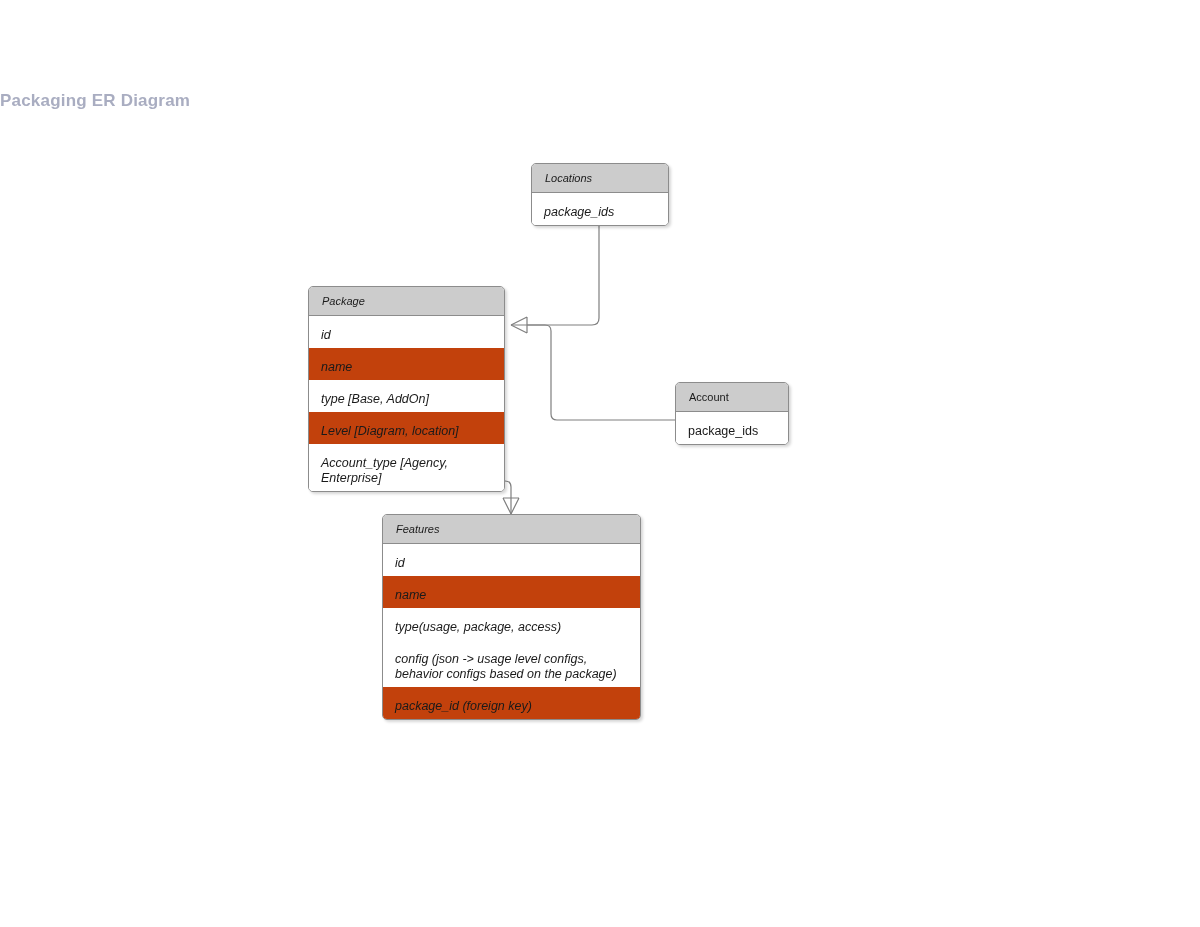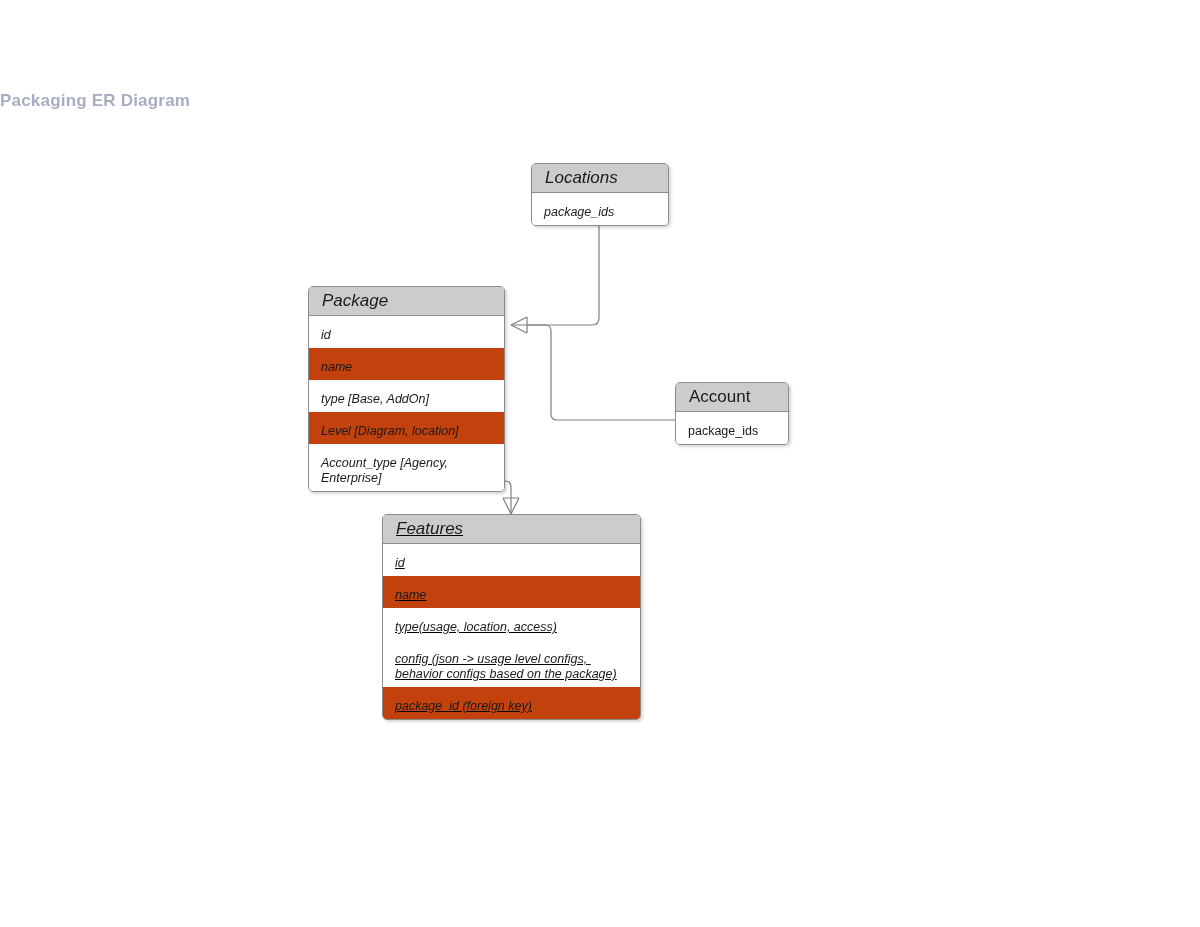--- a/index.html
+++ b/index.html
@@ -57,21 +57,21 @@
     border-radius: 5px;
     background: #ffffff;
     box-shadow: 2px 2px 3px rgba(0, 0, 0, 0.16);
     overflow: hidden;
   }
   .entity-header {
     box-sizing: border-box;
     background: #cccccc;
     border-bottom: 1px solid #8c8c8c;
     color: #1a1a1a;
-    font-size: 17px;
+    font-size: 11px;
     font-style: italic;
     line-height: 14px;
     padding: 7px 0 7px 13px;
     white-space: pre;
   }
   .entity-row {
     box-sizing: border-box;
     background: #ffffff;
     color: #1a1a1a;
     font-size: 12.5px;
@@ -85,21 +85,21 @@
   }
   .entity.plain .entity-header,
   .entity.plain .entity-row {
     font-style: normal;
   }
 
   
   #entity-locations { left: 531px; top: 163px; width: 138px; }
   #entity-package   { left: 308px; top: 286px; width: 197px; }
   #entity-account   { left: 675px; top: 382px; width: 114px; }
-  #entity-features  { left: 382px; top: 514px; width: 259px; text-decoration: underline; }
+  #entity-features  { left: 382px; top: 514px; width: 259px; }
 </style>
 </head>
 <body>
 
 <div id="canvas">
 
   <div class="diagram-title">Packaging ER Diagram</div>
 
   <svg id="wires" viewBox="0 0 1200 927" width="1200" height="927">
 
@@ -138,18 +138,18 @@
 
   <div class="entity plain" id="entity-account">
     <div class="entity-header">Account</div>
     <div class="entity-row">package_ids</div>
   </div>
 
   <div class="entity" id="entity-features">
     <div class="entity-header">Features</div>
     <div class="entity-row">id</div>
     <div class="entity-row alt">name</div>
-    <div class="entity-row">type(usage, location, access)</div>
+    <div class="entity-row">type(usage, package, access)</div>
     <div class="entity-row">config (json -&gt; usage level configs, behavior configs based on the package)</div>
     <div class="entity-row alt">package_id (foreign key)</div>
   </div>
 
 </div>
 
 </body></html>

